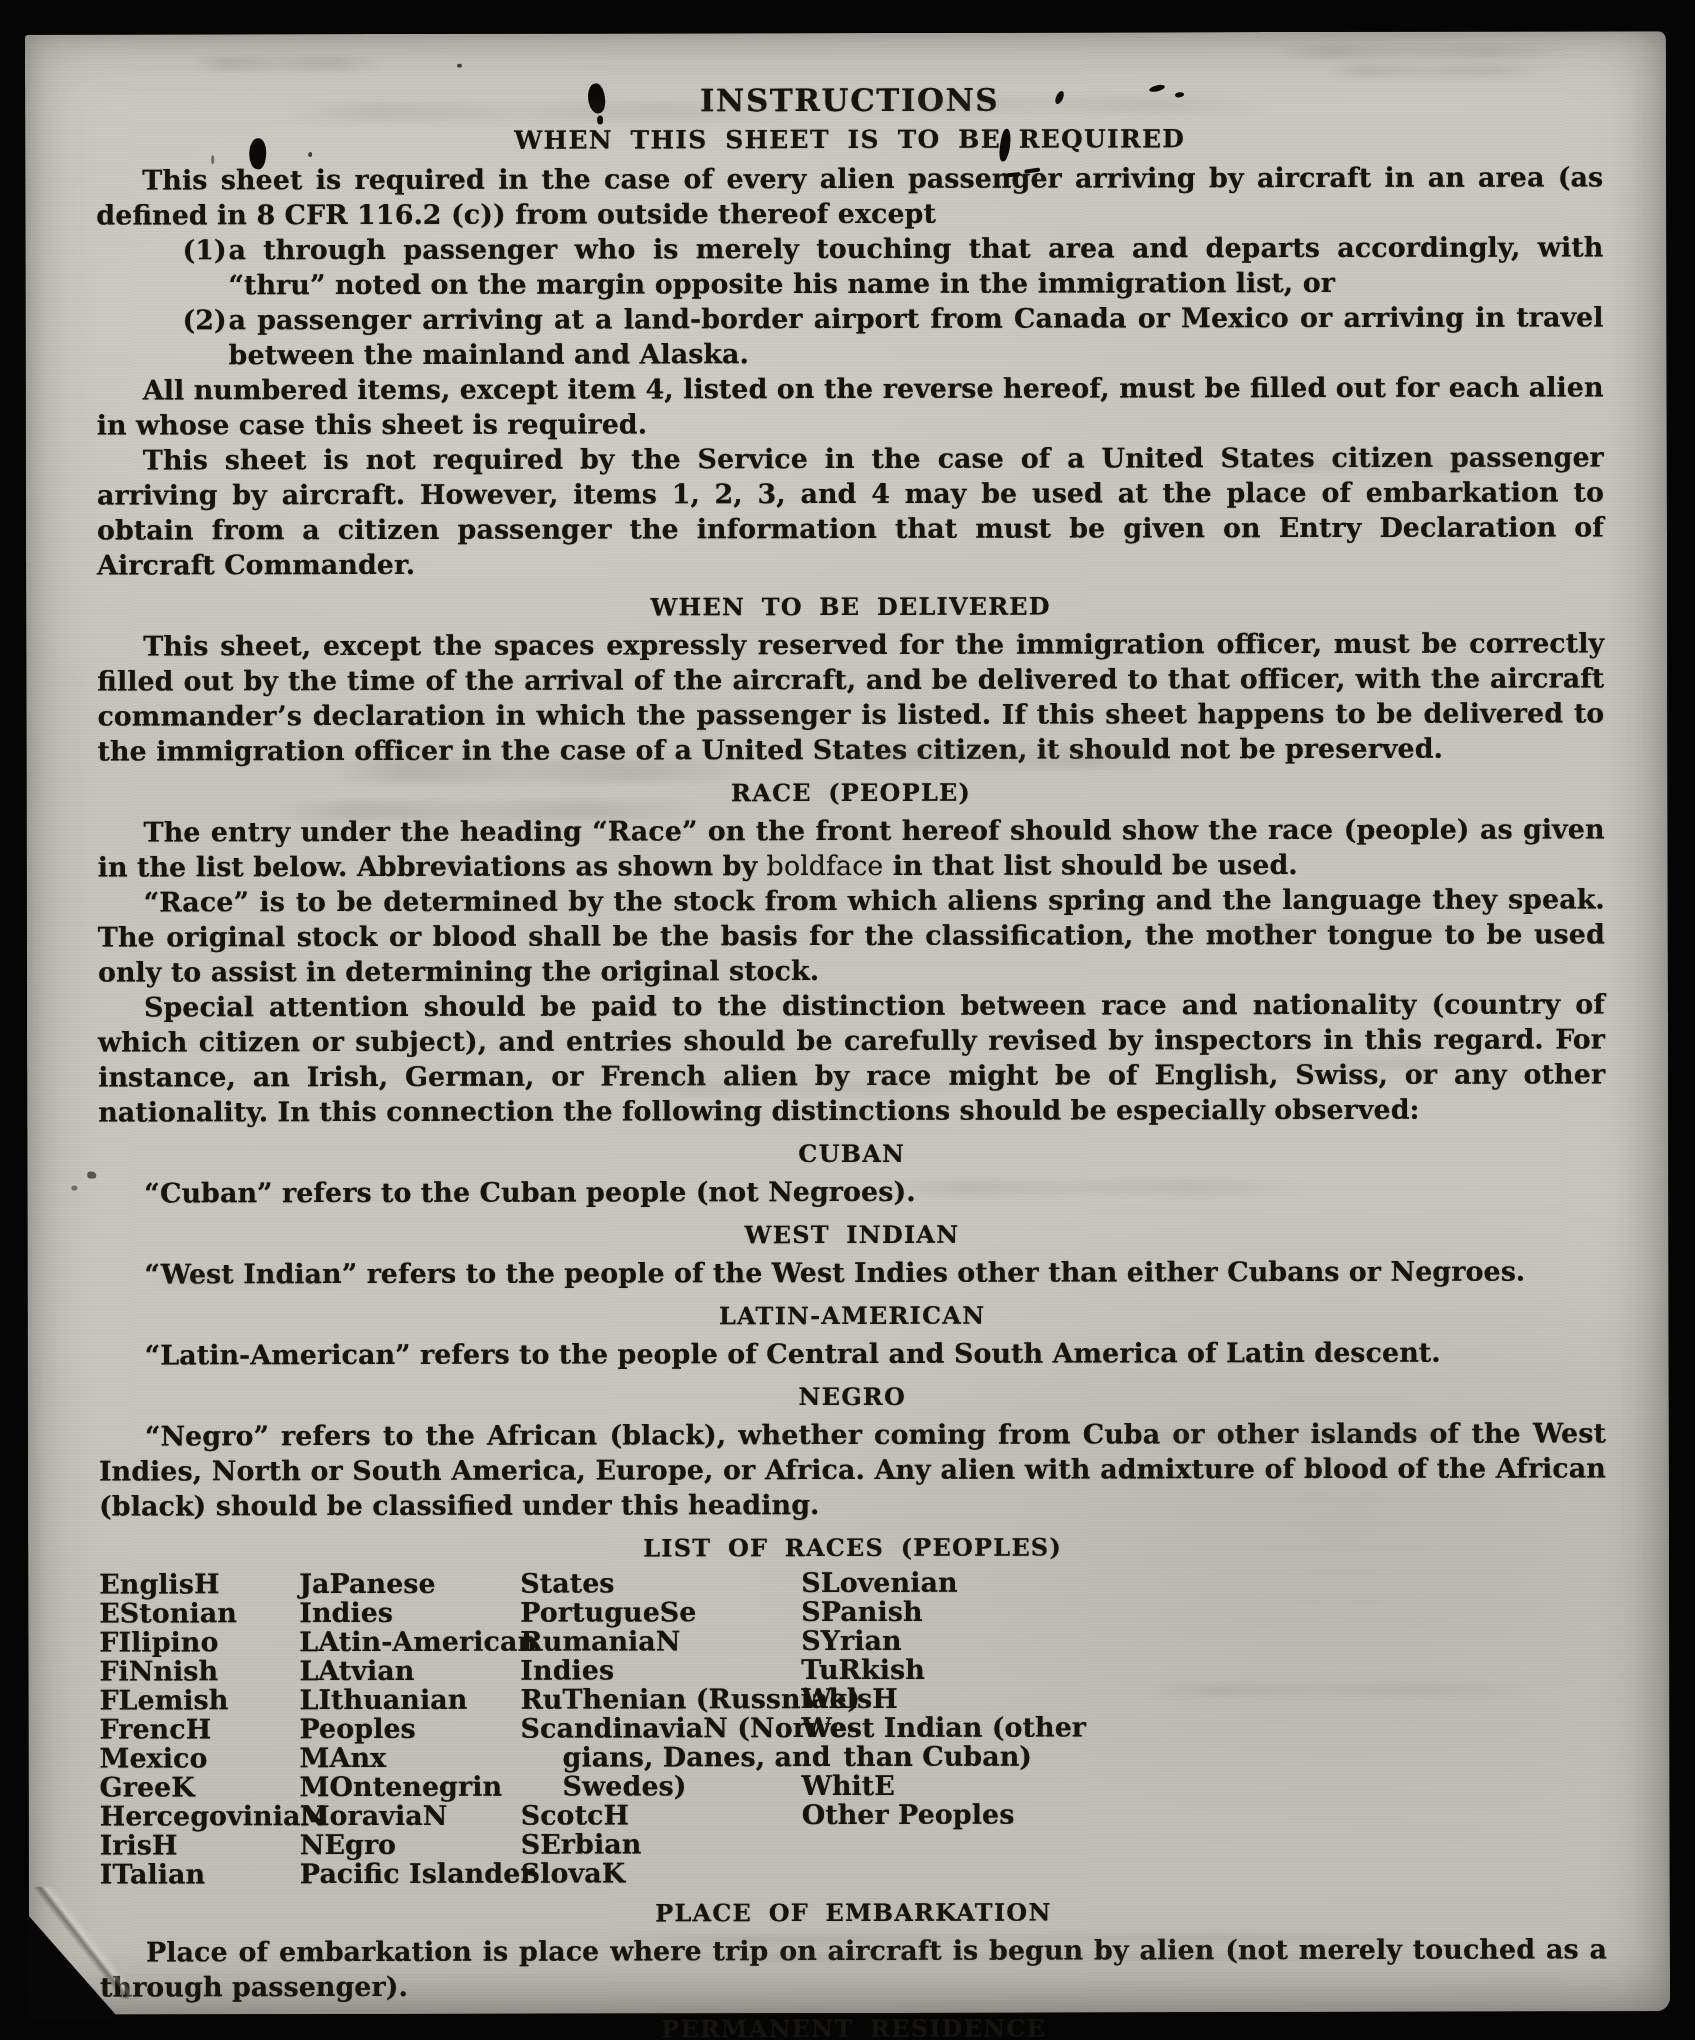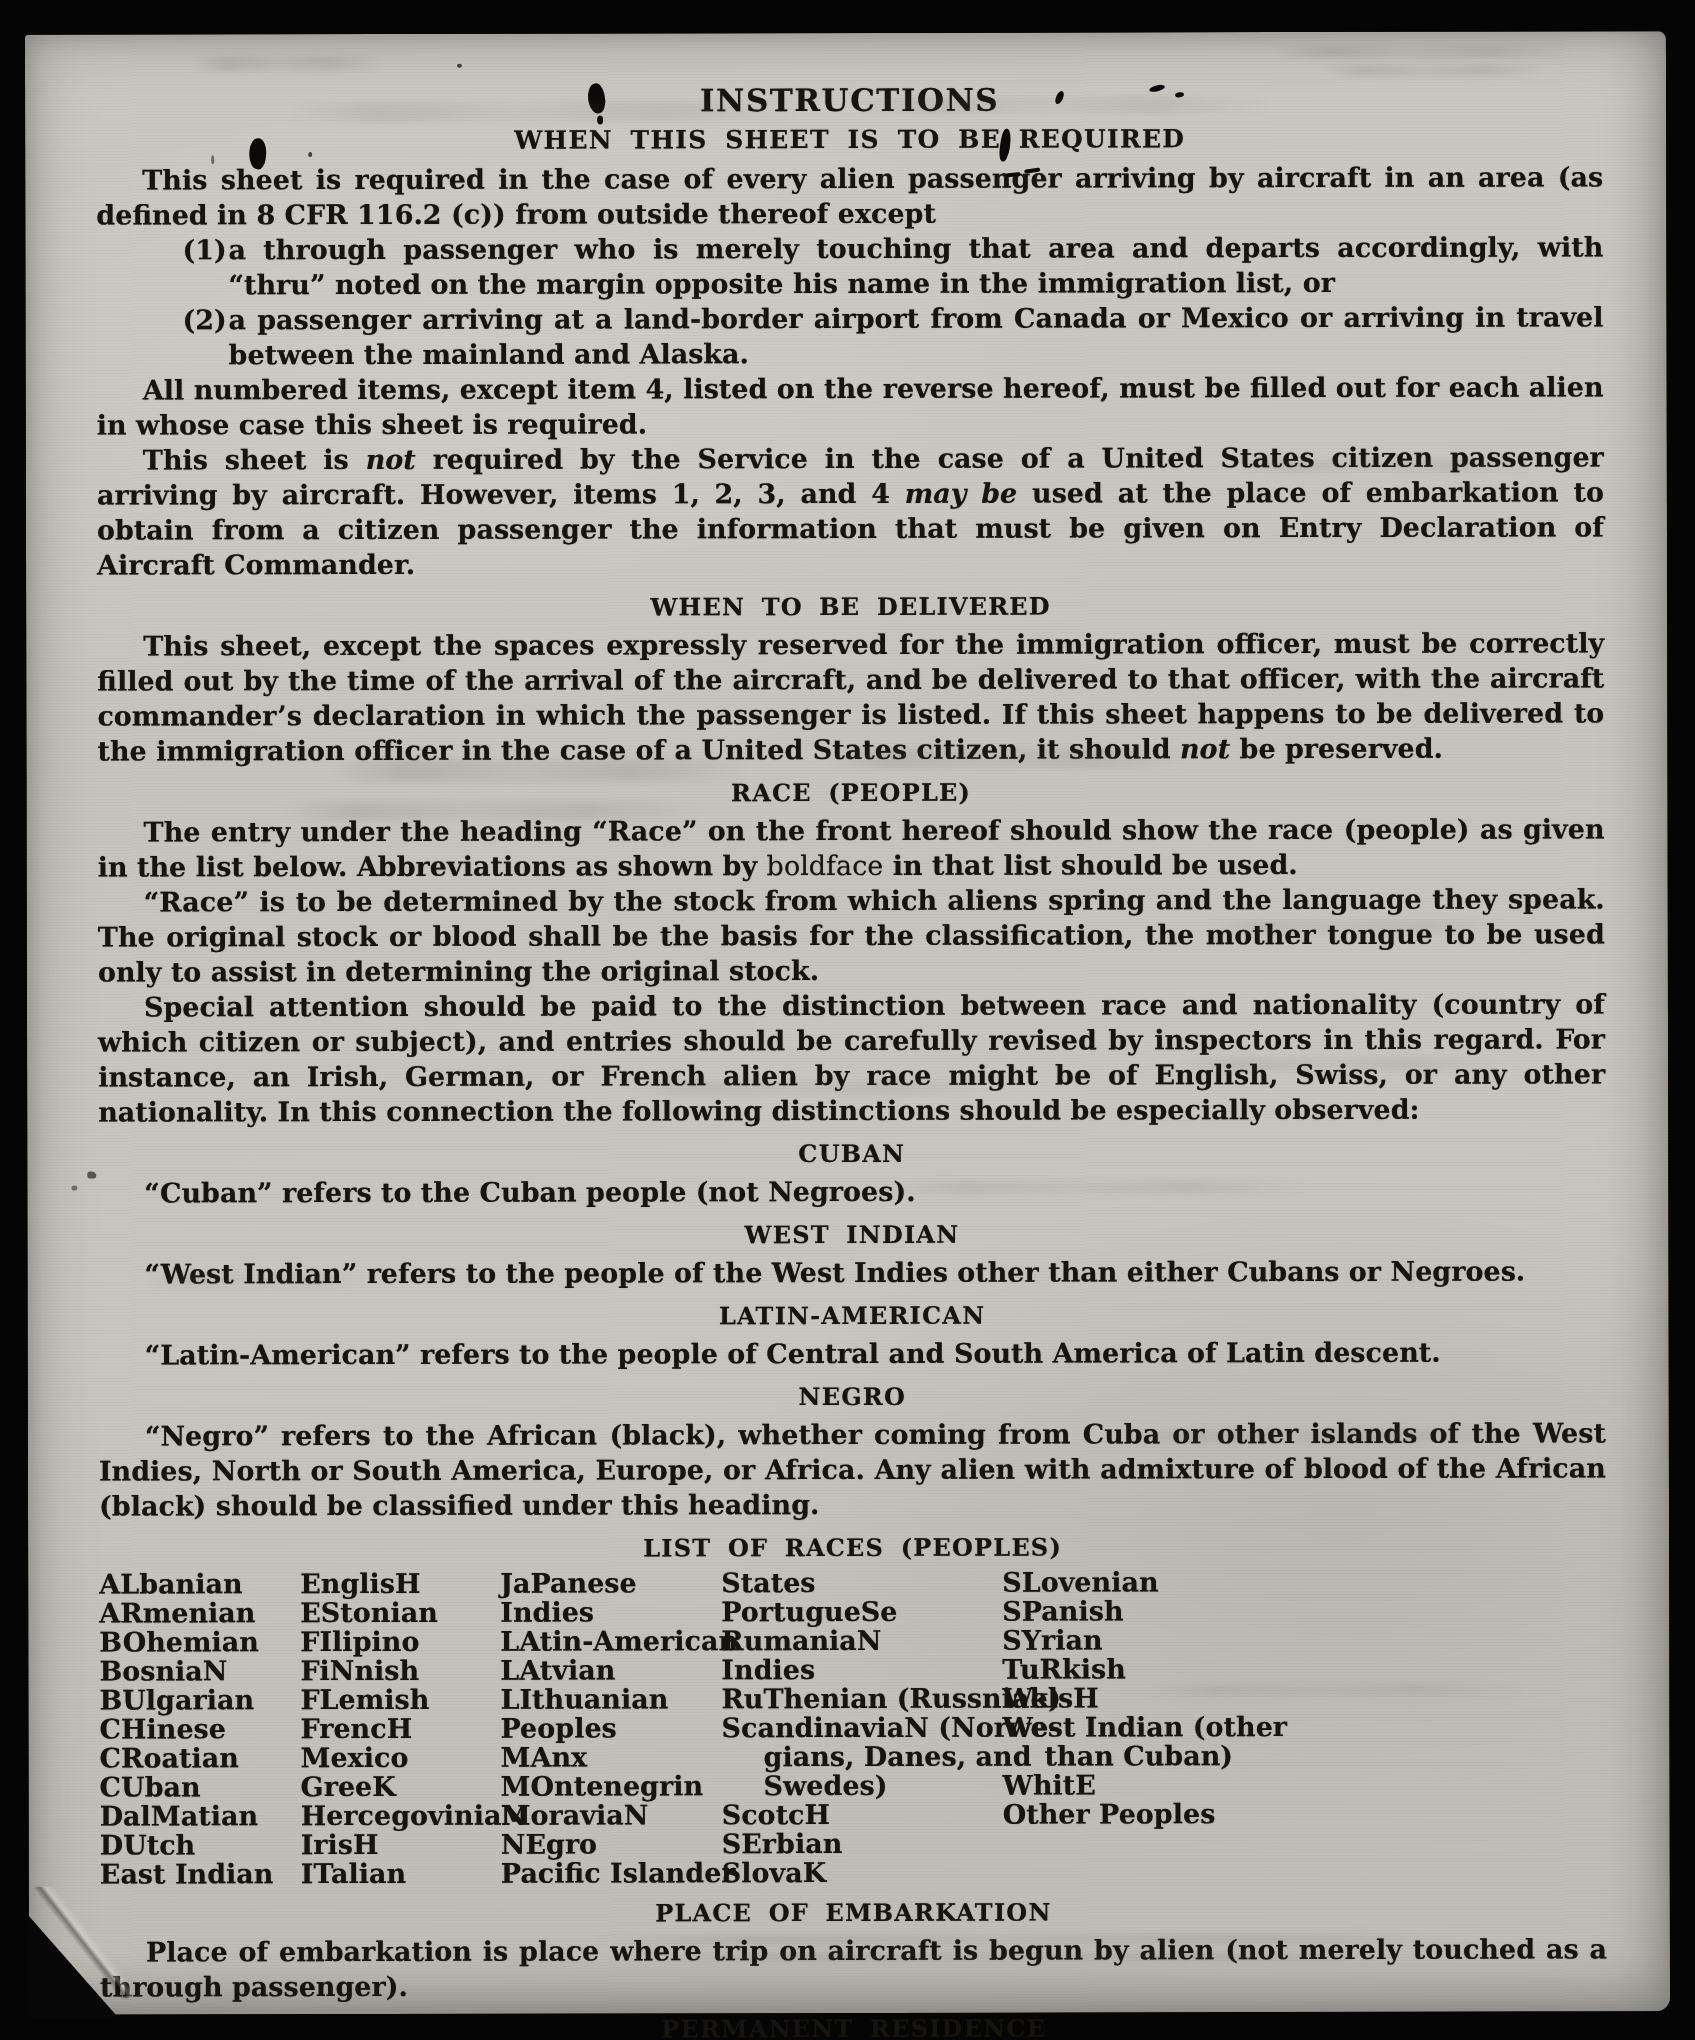--- a/index.html
+++ b/index.html
@@ -36,21 +36,21 @@
   }
   .h2{
     margin:4px 0 4px;text-align:center;font-size:25px;letter-spacing:1.2px;word-spacing:8px;
   }
   .h3{
     margin:8px 0 3px;text-align:center;font-size:24px;letter-spacing:1.2px;word-spacing:7px;
   }
   .para{margin:0;text-indent:46px;}
   .nitem{margin:0;padding-left:132px;text-indent:0;}
   .marker{display:inline-block;width:46px;margin-left:-46px;text-indent:0;}
-  .it{font-style:italic;}
+  .it{}
   .bf{font-weight:400;}
   .races{display:flex;margin-top:2px;text-align:left;}
   .races .col0{width:201px;}
   .races .col1{width:200px;}
   .races .col2{width:221px;}
   .races .col3{width:281px;}
   .races .col4{flex:1;}
   .race-line{line-height:29px;white-space:nowrap;}
   .race-line.ind{padding-left:42px;}
   
@@ -147,33 +147,20 @@
 
     <div class="h3">LATIN-AMERICAN</div>
     <p class="para">“Latin-American” refers to the people of Central and South America of Latin descent.</p>
 
     <div class="h3">NEGRO</div>
     <p class="para">“Negro” refers to the African (black), whether coming from Cuba or other islands of the West Indies, North or South America, Europe, or Africa.  Any alien with admixture of blood of the African (black) should be classified under this heading.</p>
 
     <div class="h3">LIST OF RACES (PEOPLES)</div>
 
     <div class="races">
-      <div class="col0">
-          <div class="race-line">ALbanian</div>
-          <div class="race-line">ARmenian</div>
-          <div class="race-line">BOhemian</div>
-          <div class="race-line">BosniaN</div>
-          <div class="race-line">BUlgarian</div>
-          <div class="race-line">CHinese</div>
-          <div class="race-line">CRoatian</div>
-          <div class="race-line">CUban</div>
-          <div class="race-line">DalMatian</div>
-          <div class="race-line">DUtch</div>
-          <div class="race-line">East Indian</div>
-        </div>
       <div class="col1">
           <div class="race-line">EnglisH</div>
           <div class="race-line">EStonian</div>
           <div class="race-line">FIlipino</div>
           <div class="race-line">FiNnish</div>
           <div class="race-line">FLemish</div>
           <div class="race-line">FrencH</div>
           <div class="race-line">Mexico</div>
           <div class="race-line">GreeK</div>
           <div class="race-line">HercegoviniaN</div>

